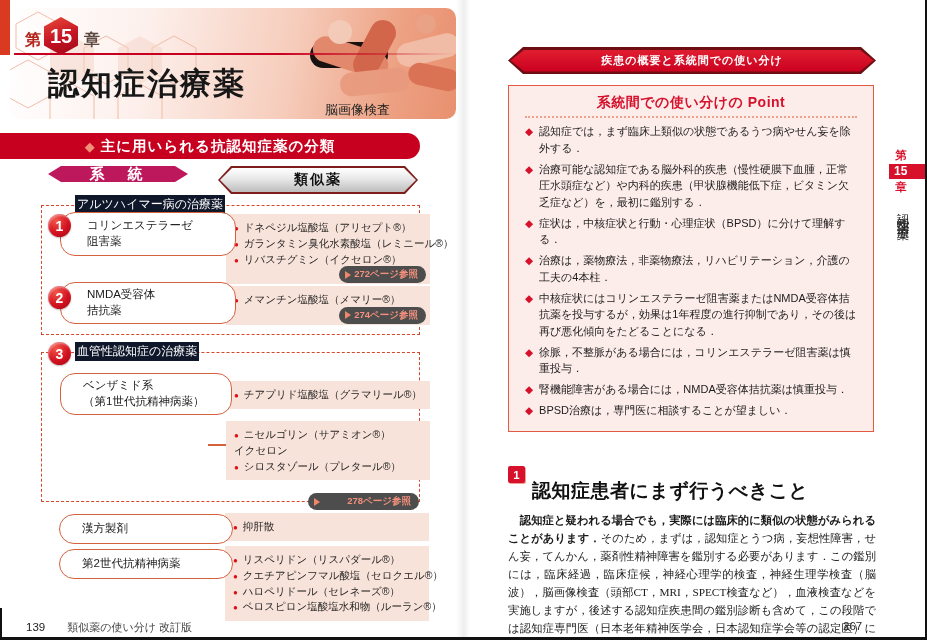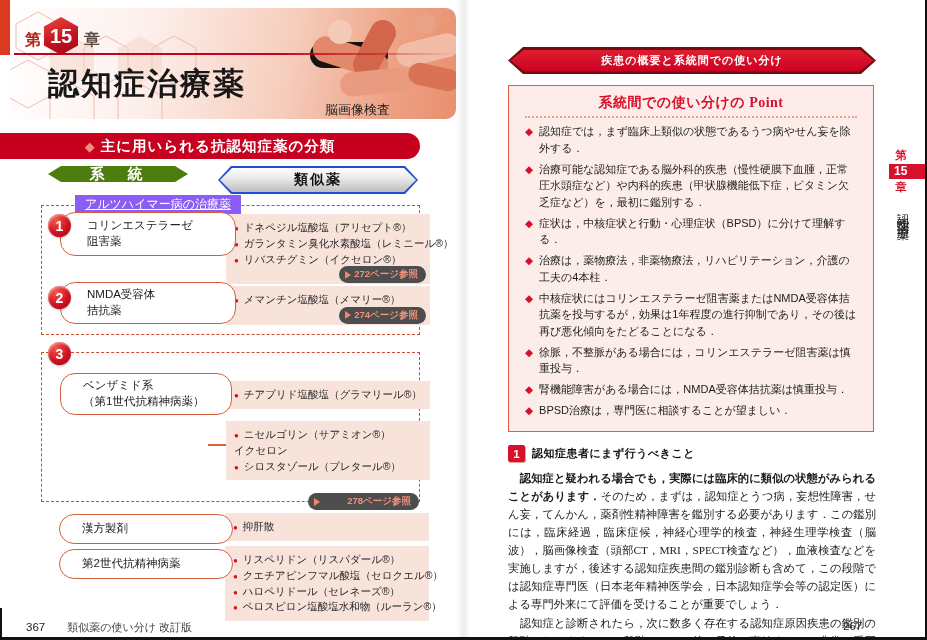--- a/index.html
+++ b/index.html
@@ -25,32 +25,32 @@
   .chap-rule{position:absolute;left:4px;top:45px;right:0;height:2px;
       background:linear-gradient(90deg,#c7001f 0%,#c7001f 60%,rgba(199,0,31,0) 100%);}
   .chap-title{position:absolute;left:38px;top:55px;font-size:31px;font-weight:bold;color:#171717;letter-spacing:2px;}
   .chap-author{position:absolute;right:66px;top:93px;font-size:13px;color:#222;}
   
   .section-bar{position:absolute;left:0;top:133px;width:420px;height:26px;background:#c7001f;
       border-radius:0 13px 13px 0;display:flex;align-items:center;justify-content:center;}
   .section-bar .dia{color:#f0907a;font-size:13px;margin-right:6px;}
   .section-bar .txt{color:#fff;font-size:14.5px;font-weight:bold;letter-spacing:1px;}
   
-  .arrow-red{position:absolute;left:48px;top:166px;width:140px;height:16px;background:#4d7c0f;
+  .arrow-red{position:absolute;left:48px;top:166px;width:140px;height:16px;background:#be185d;
       clip-path:polygon(0 50%,13px 0,calc(100% - 13px) 0,100% 50%,calc(100% - 13px) 100%,13px 100%);
       display:flex;align-items:center;justify-content:center;color:#fff;font-size:15px;font-weight:bold;letter-spacing:4px;}
-  .arrow-gray{position:absolute;left:218px;top:166px;width:200px;height:28px;background:#1d4ed8;
+  .arrow-gray{position:absolute;left:218px;top:166px;width:200px;height:28px;background:#7f1d1d;
       clip-path:polygon(0 50%,13px 0,calc(100% - 13px) 0,100% 50%,calc(100% - 13px) 100%,13px 100%);}
   .arrow-gray .inner{position:absolute;inset:2px;background:linear-gradient(180deg,#ffffff 0%,#e8e8e8 45%,#bdbdbd 100%);
       clip-path:polygon(0 50%,12px 0,calc(100% - 12px) 0,100% 50%,calc(100% - 12px) 100%,12px 100%);
       display:flex;align-items:center;justify-content:center;color:#111;font-size:14px;font-weight:bold;letter-spacing:2px;}
   
   .group{position:absolute;border:1.5px dashed #d5472b;}
-  .group-label{position:absolute;left:33px;top:-11px;background:#8b5cf6;color:#fff;
-      font-size:12px;padding:1px 10px;white-space:nowrap;text-decoration:underline;}
+  .group-label{position:absolute;left:33px;top:-11px;background:#0f172a;color:#fff;
+      font-size:12px;padding:1px 2px;white-space:nowrap;}
   .numcircle{position:absolute;width:23px;height:23px;border-radius:50%;z-index:3;
       background:radial-gradient(circle at 35% 28%,#f2564a 0%,#d31220 55%,#a30714 100%);
       box-shadow:inset 1px 2px 2px rgba(255,255,255,0.4), 0 1px 2px rgba(0,0,0,0.25);
       color:#fff;font-size:14px;font-weight:bold;display:flex;align-items:center;justify-content:center;}
   .namebox{position:absolute;background:#fff;border:1.5px solid #d4613e;border-radius:15px;
       display:flex;flex-direction:column;justify-content:center;z-index:2;
       font-size:11.5px;color:#1a1a1a;line-height:1.35;white-space:nowrap;}
   .namebox.withnum{padding-left:26px;}
   .namebox.plain{padding-left:22px;}
   .conn{position:absolute;height:2px;background:#d4613e;z-index:1;}
@@ -70,29 +70,29 @@
   .footer-left .bk{font-size:11px;color:#444;}
   .footer-right{position:absolute;left:843px;top:620px;font-size:11.5px;color:#222;}
   
   .right-col{position:absolute;left:506px;top:47px;width:372px;}
   .banner{position:relative;height:27px;background:#6e0d12;margin:0 2px 11px 2px;
       clip-path:polygon(0 50%,15px 0,calc(100% - 15px) 0,100% 50%,calc(100% - 15px) 100%,15px 100%);}
   .banner .inner{position:absolute;inset:2.5px;background:linear-gradient(180deg,#e01e30 0%,#cb0020 100%);
       clip-path:polygon(0 50%,14px 0,calc(100% - 14px) 0,100% 50%,calc(100% - 14px) 100%,14px 100%);
       display:flex;align-items:center;justify-content:center;color:#fff;font-size:11px;font-weight:bold;letter-spacing:1px;}
   .point-box{background:#fdedea;border:1.5px solid #e25a41;padding:6px 14px 8px 14px;margin:0 4px 13px 2px;}
-  .point-title{text-align:center;color:#d7112c;font-size:14px;font-weight:bold;letter-spacing:0.5px;padding:2px 0 4px 0;font-family:Liberation Serif, serif;}
+  .point-title{text-align:center;color:#d7112c;font-size:14px;font-weight:bold;letter-spacing:0.5px;padding:2px 0 4px 0;}
   .point-dotted{border-top:2px dotted #eaa28c;margin:0 2px 5px 2px;}
   .point-box ul{margin:0;padding:0 2px;list-style:none;}
   .point-box li{display:flex;align-items:flex-start;gap:6px;margin:4.5px 0;font-size:11px;line-height:1.5;color:#1c1c1c;}
   .point-box li .pdia{color:#d7112c;font-size:10.5px;line-height:1.55;}
   .sec-head{display:flex;align-items:center;gap:7px;margin:0 0 7px 2px;}
   .sec-num{width:17px;height:17px;background:#d7112c;color:#fff;font-size:11.5px;font-weight:bold;
       display:flex;align-items:center;justify-content:center;border-radius:2px;box-shadow:1px 1px 0 #f0a090;}
-  .sec-title{font-size:11px;font-weight:bold;color:#111;letter-spacing:0.5px;}
+  .sec-title{font-size:19px;font-weight:bold;color:#111;letter-spacing:0.5px;margin-top:33px;}
   .bodytext{font-family:"Liberation Serif",serif;font-size:11.3px;line-height:1.6;color:#1a1a1a;
       text-align:justify;margin:0 2px;}
   .bodytext p{margin:0;text-indent:1.05em;}
   .bodytext .lead{font-family:"Liberation Sans",sans-serif;font-weight:bold;}
   
   .side-tab{position:absolute;left:889px;top:148px;width:38px;}
   .tab-pre,.tab-suf{color:#d7112c;font-size:11.5px;font-weight:bold;text-align:center;width:24px;}
   .tab-numbox{width:38px;height:15px;background:#d7112c;color:#fff;font-size:12px;font-weight:bold;
       line-height:15px;padding-left:5px;box-sizing:border-box;margin:1px 0;}
   .tab-title{writing-mode:vertical-rl;font-size:12.5px;color:#222;letter-spacing:3px;margin:8px 0 0 5px;height:120px;}
@@ -192,20 +192,21 @@
       </ul>
       <span class="badge" style="right:4px;bottom:1px;">
           <span class="tri"></span>
           <span>274ページ参照</span>
         </span>
     </div>
   </div>
 
   <div class="group" style="left:41px;top:352px;width:377px;height:148px;">
     <div class="numcircle" style="left:6px;top:-11px;">3</div>
+    <div class="group-label">血管性認知症の治療薬</div>
 
     <div class="namebox plain" style="left:18px;top:20px;width:148px;height:40px;">
       <span>ベンザミド系</span>
       <span>（第1世代抗精神病薬）</span>
     </div>
     <div class="conn" style="left:166px;top:39px;width:18px;"></div>
     <div class="panel" style="left:184px;top:28px;width:188px;">
       <ul>
         <li>
             <span class="dot">●</span>
@@ -268,21 +269,21 @@
           <span>ハロペリドール（セレネーズ®）</span>
         </li>
       <li>
           <span class="dot">●</span>
           <span>ペロスピロン塩酸塩水和物（ルーラン®）</span>
         </li>
     </ul>
   </div>
 
   <div class="footer-left">
-    <span class="pg">367</span>
+    <span class="pg">139</span>
     <span class="bk">類似薬の使い分け 改訂版</span>
   </div>
 
   <div class="gutter"></div>
 
   <div class="right-col">
 
     <div class="banner">
       <div class="inner">疾患の概要と系統間での使い分け</div>
     </div>

